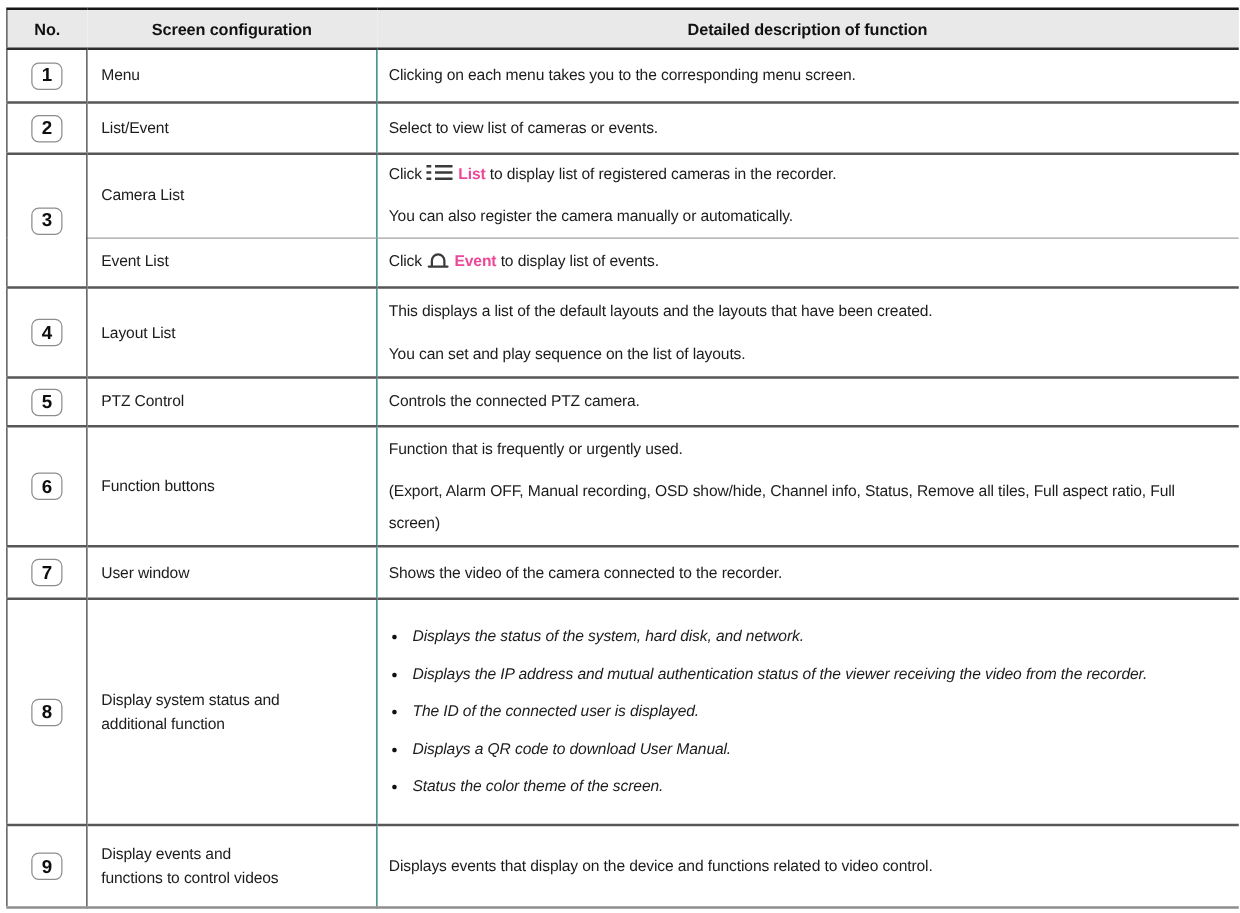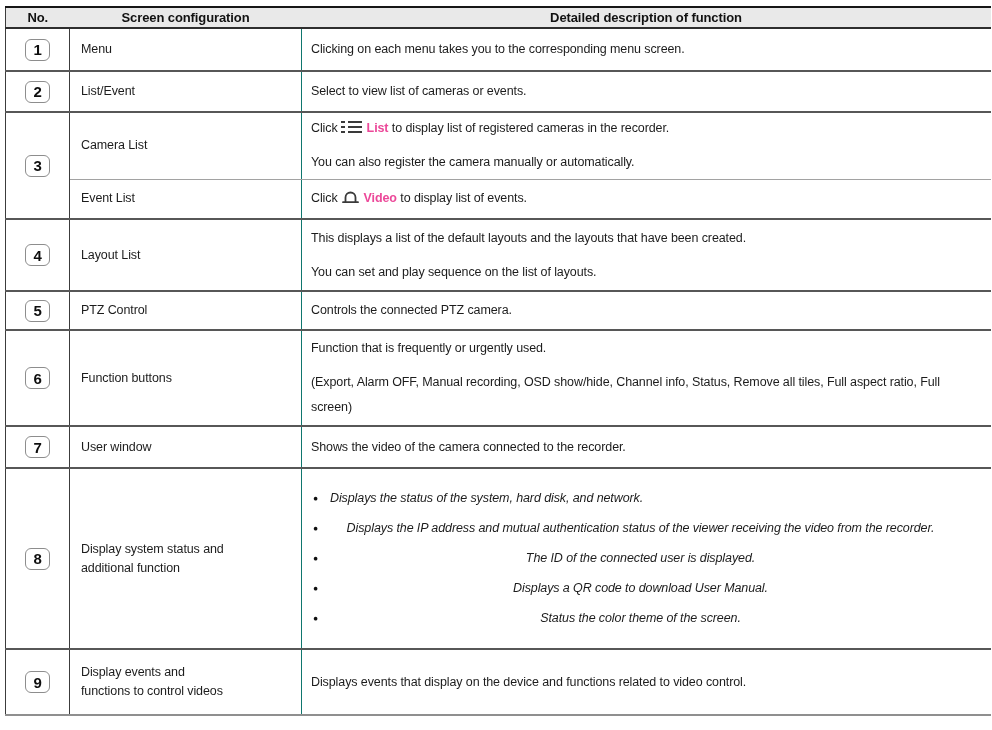--- a/index.html
+++ b/index.html
@@ -28,21 +28,21 @@
 
   th {
     background: #e9e9e9;
     font-weight: bold;
     font-size: 13px;
     color: #111;
     text-align: center;
     border-bottom: 2px solid #2e2e2e;
     padding: 0;
   }
-  tr.hdr { height: 21px; border-radius: 14px; }
+  tr.hdr { height: 32px; border-radius: 14px; }
 
   td { padding: 0; vertical-align: middle; }
   td.c1 { border-right: 1px solid #3c3c3c; text-align: center; }
   td.c2 { border-right: 1px solid #0f766e; padding-left: 11px; }
   td.c3 { padding-left: 9px; padding-right: 8px; }
 
   tr.group-start td { border-top: 2px solid #575757; }
   td.sub-bottom { border-bottom: 1px solid #a2a2a2; }
 
   tr.r1 { height: 43px; }
@@ -74,21 +74,21 @@
   .desc p + p { margin-top: 9px; }
   .desc .wrapcap { max-width: 660px; }
 
   ul.bullets { margin: 0; padding: 0; list-style: none; font-style: italic; }
   ul.bullets li {
     position: relative;
     padding-left: 19px;
     line-height: 25px;
     max-width: 640px;
   }
-  ul.bullets li + li { margin-top: 5px; text-align: center; }
+  ul.bullets li + li { margin-top: 5px; }
   ul.bullets li::before {
     content: "\25CF";
     position: absolute;
     left: 2px; top: 0;
     font-size: 8.5px;
     color: #111;
   }
 
   .inline-icon { vertical-align: -3px; margin: 0 4px 0 3px; }
   b.kw { font-weight: bold; color: #ec4899; }
@@ -151,21 +151,21 @@
   </tr>
 
   <tr class="r3b">
     <td class="c2">
           <span class="cfg-line">Event List</span>
         </td>
     <td class="c3 desc">
       <p><span>Click</span><svg class="inline-icon" width="19" height="16" viewBox="0 0 19 16">
               <path d="M4.5 13 L4.5 8.5 A5 5 0 0 1 14.5 8.5 L14.5 13" fill="none" stroke="#3a3a3a" stroke-width="1.8" stroke-linejoin="round"></path>
               <line x1="2" y1="13.2" x2="17" y2="13.2" stroke="#3a3a3a" stroke-width="1.8" stroke-linecap="round"></line>
-            </svg><b class="kw">Video</b> <span>to display list of events.</span></p>
+            </svg><b class="kw">Event</b> <span>to display list of events.</span></p>
     </td>
   </tr>
 
   <tr class="r4 group-start">
     <td class="c1"><span class="badge">4</span></td>
     <td class="c2">
           <span class="cfg-line">Layout List</span>
         </td>
     <td class="c3 desc">
       <p>This displays a list of the default layouts and the layouts that have been created.</p>

